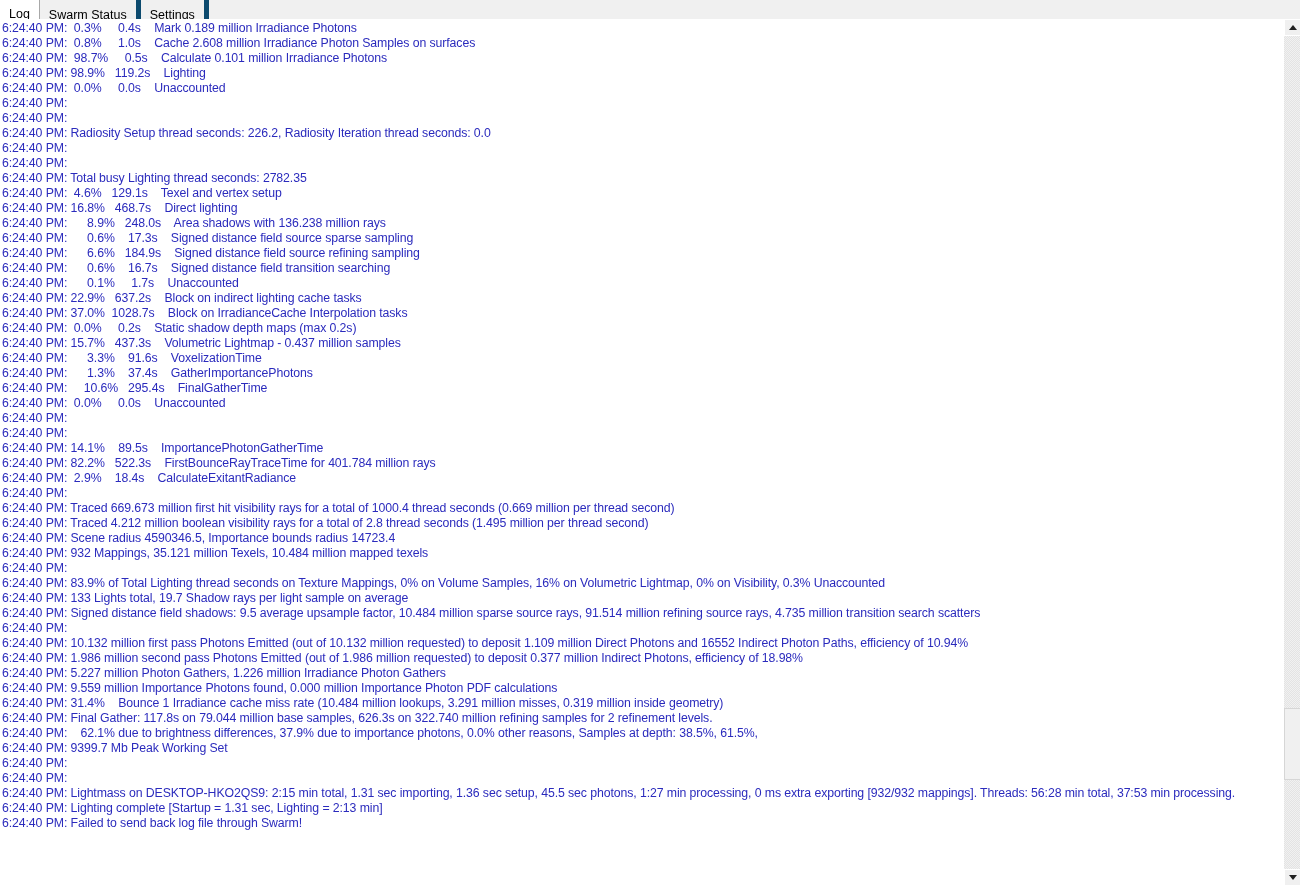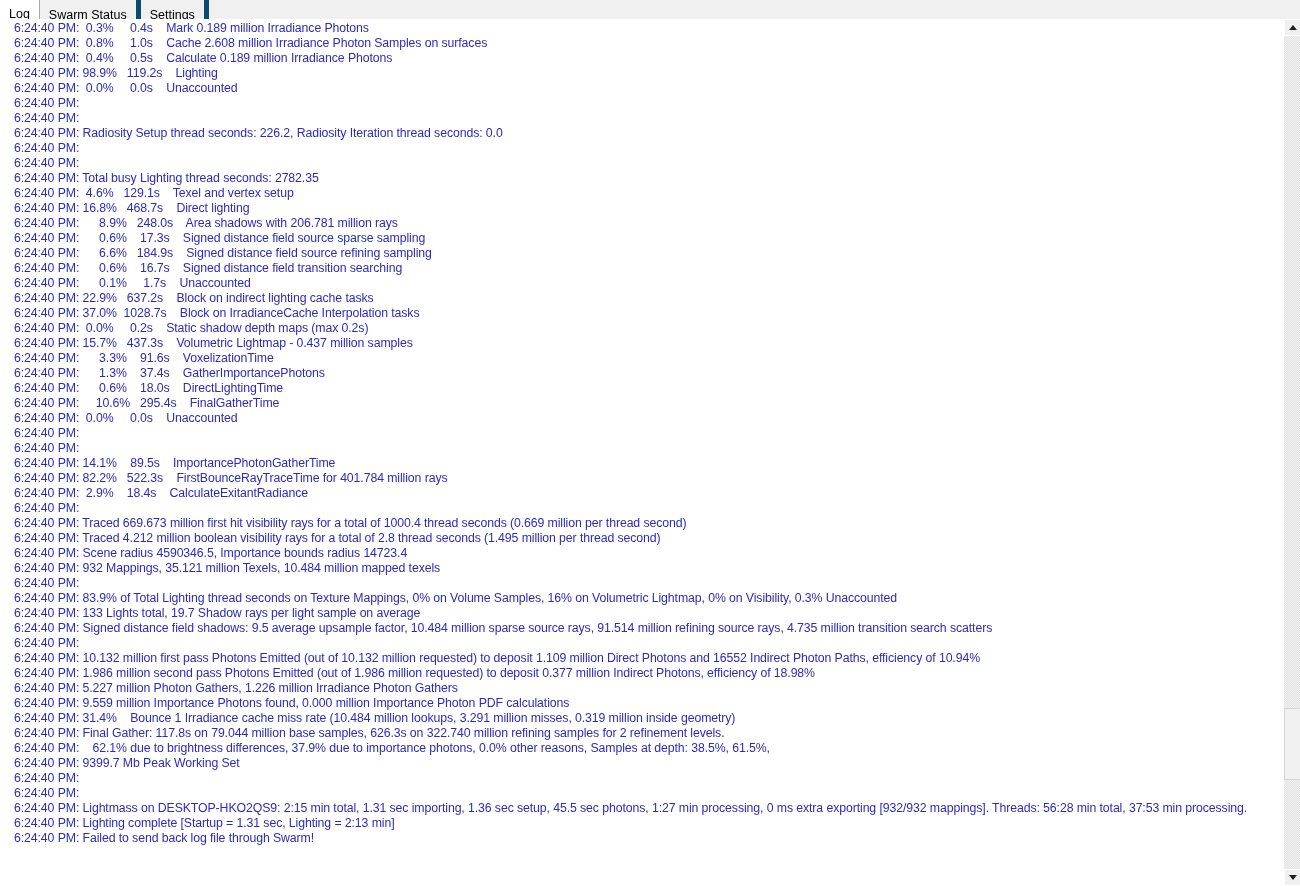--- a/index.html
+++ b/index.html
@@ -78,21 +78,20 @@
     padding: 2px 0 0 2px;
   }
   .log-line {
     height: 15px;
     line-height: 15px;
     font-family: "Liberation Sans", sans-serif;
     font-size: 12.3px;
     color: #2b2bbd;
     white-space: pre;
     letter-spacing: -0.1px;
-    margin-left: 12px;
   }
 
   
   .vscrollbar {
     position: absolute;
     right: 0;
     top: 19px;
     width: 17px;
     height: 867px;
     background: #ffffff;
@@ -158,43 +157,42 @@
     <div class="tab">
       <span>Settings</span>
     </div>
     <div class="tab-strip-filler"></div>
   </div>
 
   <div class="log-area">
     <div class="log-lines" id="log-lines">
         <div class="log-line">6:24:40 PM:  0.3%     0.4s    Mark 0.189 million Irradiance Photons</div>
         <div class="log-line">6:24:40 PM:  0.8%     1.0s    Cache 2.608 million Irradiance Photon Samples on surfaces</div>
-        <div class="log-line">6:24:40 PM:  0.4%     0.5s    Calculate 0.189 million Irradiance Photons</div>
+        <div class="log-line">6:24:40 PM:  98.7%     0.5s    Calculate 0.101 million Irradiance Photons</div>
         <div class="log-line">6:24:40 PM: 98.9%   119.2s    Lighting</div>
         <div class="log-line">6:24:40 PM:  0.0%     0.0s    Unaccounted</div>
         <div class="log-line">6:24:40 PM:</div>
         <div class="log-line">6:24:40 PM:</div>
         <div class="log-line">6:24:40 PM: Radiosity Setup thread seconds: 226.2, Radiosity Iteration thread seconds: 0.0</div>
         <div class="log-line">6:24:40 PM:</div>
         <div class="log-line">6:24:40 PM:</div>
         <div class="log-line">6:24:40 PM: Total busy Lighting thread seconds: 2782.35</div>
         <div class="log-line">6:24:40 PM:  4.6%   129.1s    Texel and vertex setup</div>
         <div class="log-line">6:24:40 PM: 16.8%   468.7s    Direct lighting</div>
-        <div class="log-line">6:24:40 PM:      8.9%   248.0s    Area shadows with 206.781 million rays</div>
+        <div class="log-line">6:24:40 PM:      8.9%   248.0s    Area shadows with 136.238 million rays</div>
         <div class="log-line">6:24:40 PM:      0.6%    17.3s    Signed distance field source sparse sampling</div>
         <div class="log-line">6:24:40 PM:      6.6%   184.9s    Signed distance field source refining sampling</div>
         <div class="log-line">6:24:40 PM:      0.6%    16.7s    Signed distance field transition searching</div>
         <div class="log-line">6:24:40 PM:      0.1%     1.7s    Unaccounted</div>
         <div class="log-line">6:24:40 PM: 22.9%   637.2s    Block on indirect lighting cache tasks</div>
         <div class="log-line">6:24:40 PM: 37.0%  1028.7s    Block on IrradianceCache Interpolation tasks</div>
         <div class="log-line">6:24:40 PM:  0.0%     0.2s    Static shadow depth maps (max 0.2s)</div>
         <div class="log-line">6:24:40 PM: 15.7%   437.3s    Volumetric Lightmap - 0.437 million samples</div>
         <div class="log-line">6:24:40 PM:      3.3%    91.6s    VoxelizationTime</div>
         <div class="log-line">6:24:40 PM:      1.3%    37.4s    GatherImportancePhotons</div>
-        <div class="log-line">6:24:40 PM:      0.6%    18.0s    DirectLightingTime</div>
         <div class="log-line">6:24:40 PM:     10.6%   295.4s    FinalGatherTime</div>
         <div class="log-line">6:24:40 PM:  0.0%     0.0s    Unaccounted</div>
         <div class="log-line">6:24:40 PM:</div>
         <div class="log-line">6:24:40 PM:</div>
         <div class="log-line">6:24:40 PM: 14.1%    89.5s    ImportancePhotonGatherTime</div>
         <div class="log-line">6:24:40 PM: 82.2%   522.3s    FirstBounceRayTraceTime for 401.784 million rays</div>
         <div class="log-line">6:24:40 PM:  2.9%    18.4s    CalculateExitantRadiance</div>
         <div class="log-line">6:24:40 PM:</div>
         <div class="log-line">6:24:40 PM: Traced 669.673 million first hit visibility rays for a total of 1000.4 thread seconds (0.669 million per thread second)</div>
         <div class="log-line">6:24:40 PM: Traced 4.212 million boolean visibility rays for a total of 2.8 thread seconds (1.495 million per thread second)</div>

